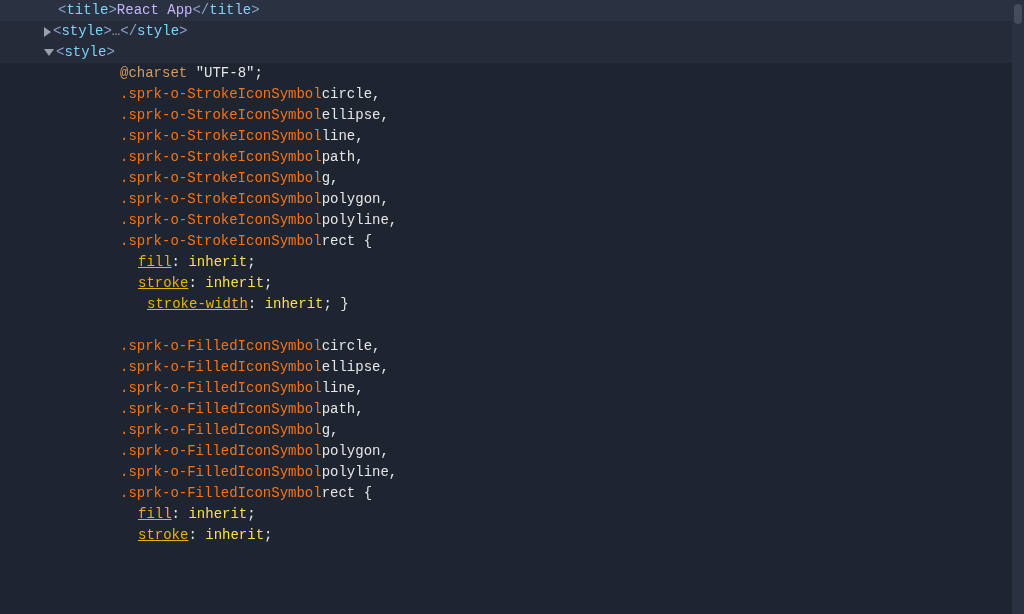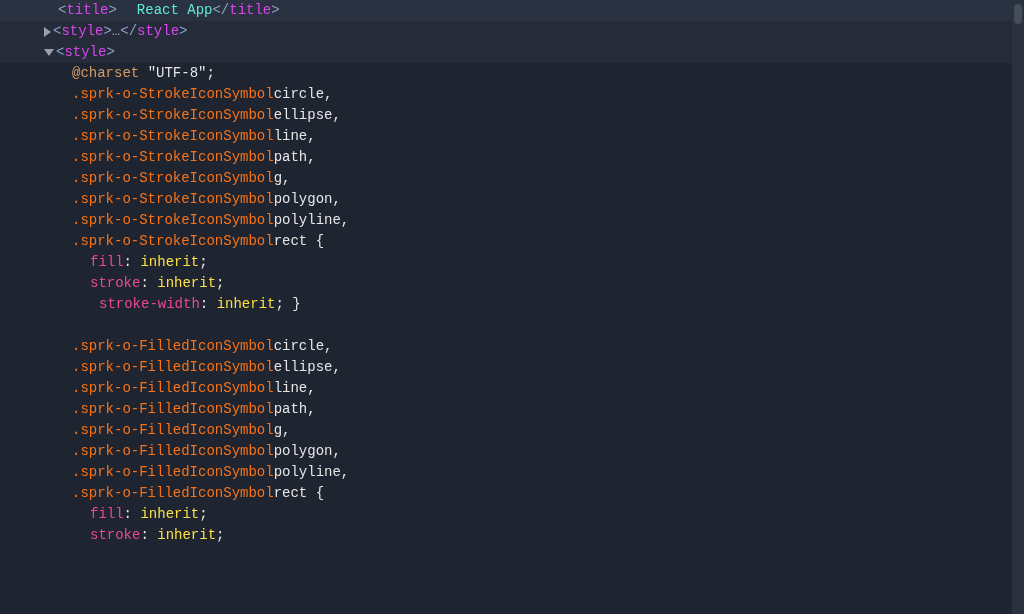--- a/index.html
+++ b/index.html
@@ -30,47 +30,48 @@
     height: 21px;
   }
   .line.dark-row {
     background: #252b38;
     height: 21px;
   }
   .line.css-row {
     background: #1e2430;
     height: 21px;
     padding-left: 72px;
+    margin-left: 48px;
   }
   .indent-1 { padding-left: 42px; }
   .triangle {
     display: inline-block;
     width: 0;
     height: 0;
     margin-right: 2px;
   }
   .triangle-right {
     border-top: 5px solid transparent;
     border-bottom: 5px solid transparent;
     border-left: 7px solid #99a0ae;
   }
   .triangle-down {
     border-left: 5px solid transparent;
     border-right: 5px solid transparent;
     border-top: 7px solid #99a0ae;
   }
   .punct { color: #89a1c9; }
-  .tagname { color: #d946ef; }
-  .text-white { color: #5eead4; margin-left: 20px; }
+  .tagname { color: #7dd3fc; }
+  .text-white { color: #c4b5fd; }
   .gray { color: #9aa0a6; }
   .atrule { color: #d69b62; }
   .string { color: #e6e6e6; }
   .selector-class { color: #f97316; }
   .selector-tag { color: #e6e6e6; text-align: right; }
-  .prop { color: #ec4899; }
+  .prop { color: #eab308; text-decoration: underline; }
   .value { color: #fde047; }
   .brace { color: #e6e6e6; }
   .scrollbar-track {
     position: absolute;
     right: 0;
     top: 0;
     width: 12px;
     height: 100%;
     background: #2a3140;
   }

